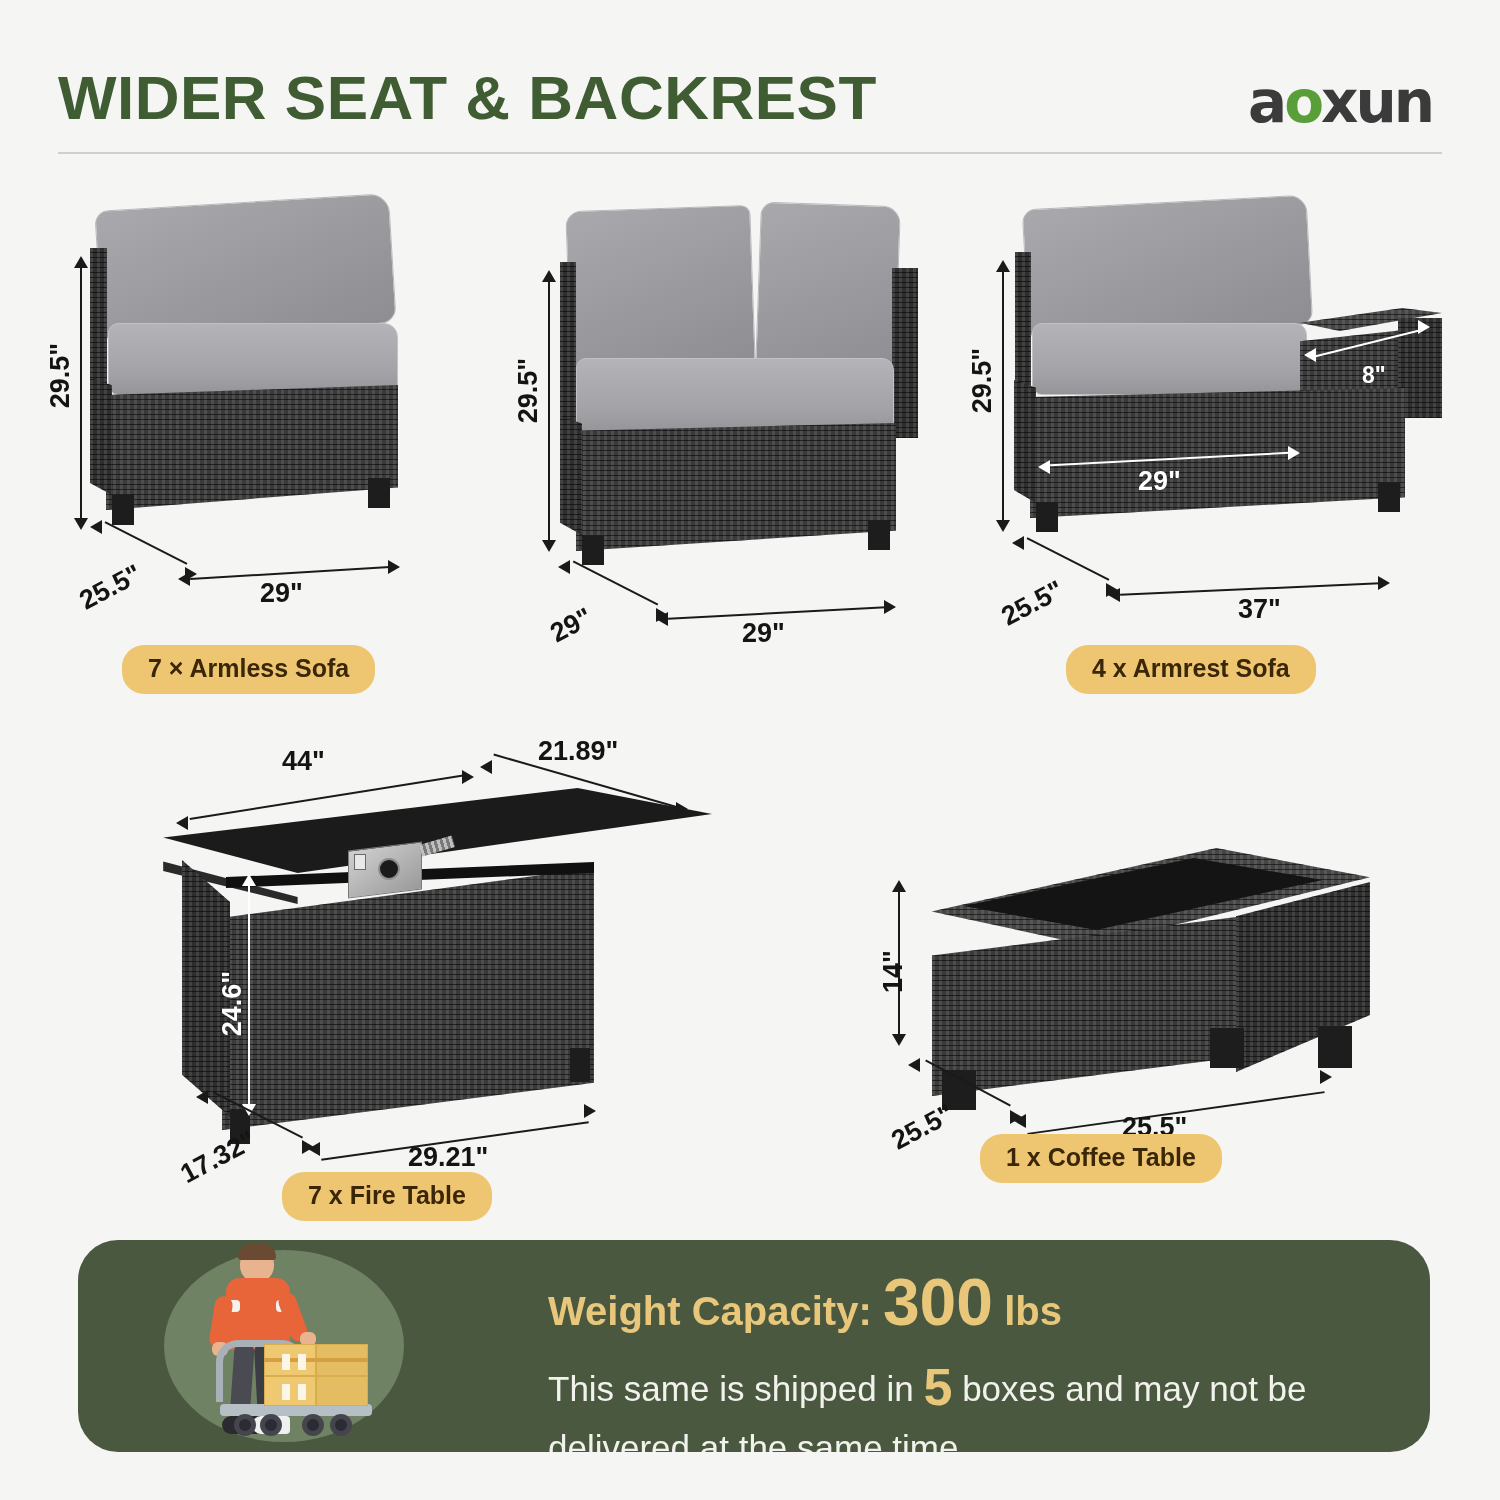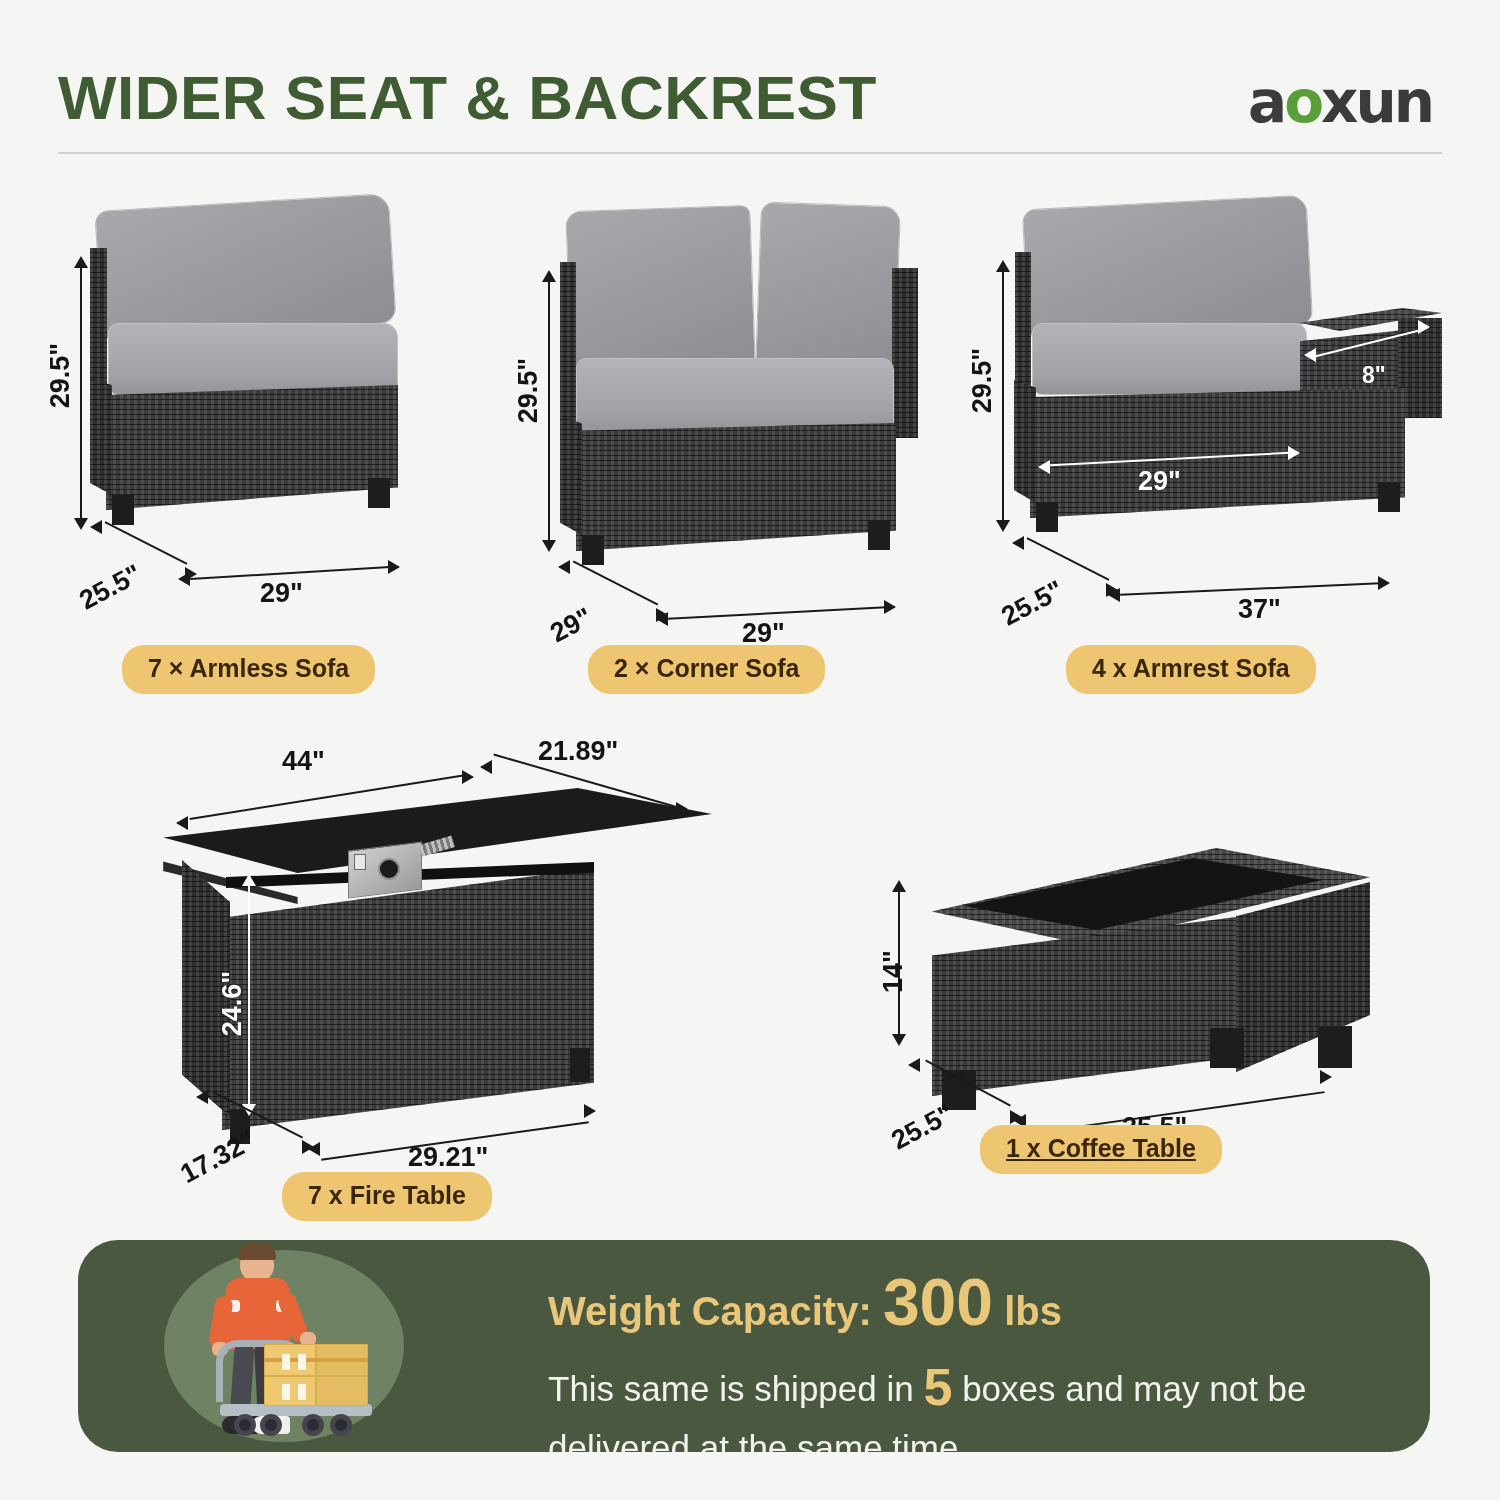--- a/index.html
+++ b/index.html
@@ -168,21 +168,20 @@
   <div class="ln h" style="left:148px; top:422px; width:218px; transform:rotate(-3deg);"></div>
   <div class="arrow left" style="left:136px; top:422px;"></div>
   <div class="arrow right" style="left:364px; top:410px;"></div>
   <div class="dim" style="left:222px; top:428px;">29"</div>
 
   <div class="ln h" style="left:48px; top:392px; width:95px; transform:rotate(27deg);"></div>
   <div class="arrow left" style="left:38px; top:370px;"></div>
   <div class="arrow right" style="left:136px; top:418px;"></div>
   <div class="dim" style="left:30px; top:420px; transform:rotate(-28deg);">29"</div>
 
-  <div class="badge" style="left:68px; top:455px;">2 × Corner Sofa</div>
 </div>
 
 <div class="product" style="left:970px; top:190px; width:470px; height:420px;">
   <div class="cushion" style="left:55px; top:12px; width:285px; height:130px; border-radius:14px 18px 14px 12px; transform:rotate(-3deg);"></div>
   <div class="wicker dk" style="left:45px; top:62px; width:16px; height:195px;"></div>
   <div class="seat" style="left:62px; top:133px; width:275px; height:72px; border-radius:10px 12px 8px 10px;"></div>
 
   <div class="wicker lt" style="left:330px; top:118px; width:142px; height:42px; clip-path:polygon(0% 35%, 72% 0%, 100% 12%, 28% 55%);"></div>
   <div class="wicker" style="left:330px; top:140px; width:104px; height:86px; clip-path:polygon(0% 13%, 100% 0%, 100% 88%, 0% 100%);"></div>
   <div class="wicker dk" style="left:428px; top:128px; width:44px; height:100px;"></div>
@@ -283,21 +282,21 @@
   <div class="ln h" style="left:156px; top:282px; width:300px; transform:rotate(-8deg);"></div>
   <div class="arrow left" style="left:144px; top:284px;"></div>
   <div class="arrow right" style="left:450px; top:240px;"></div>
   <div class="dim" style="left:252px; top:282px;">25.5"</div>
 
   <div class="ln h" style="left:50px; top:252px; width:96px; transform:rotate(28deg);"></div>
   <div class="arrow left" style="left:38px; top:228px;"></div>
   <div class="arrow right" style="left:140px; top:280px;"></div>
   <div class="dim" style="left:20px; top:282px; transform:rotate(-28deg);">25.5"</div>
 
-  <div class="badge" style="left:110px; top:295px;text-decoration:underline;">1 x Coffee Table</div>
+  <div class="badge" style="left:110px; top:304px;">1 x Coffee Table</div>
 </div>
 
 <div id="banner">
   <div id="banner-illus-bg"></div>
 
   <div style="position:absolute; left:110px; top:4px; width:200px; height:200px;">
     <div class="il" style="left:52px; top:2px; width:34px; height:36px; background:#e8b48f; border-radius:50% 50% 45% 45%;"></div>
     <div class="il" style="left:50px; top:0px; width:38px; height:16px; background:#6a4a32; border-radius:18px 18px 4px 4px;"></div>
     <div class="il" style="left:38px; top:34px; width:64px; height:72px; background:#e8653a; border-radius:14px 14px 6px 6px;"></div>
     <div class="il" style="left:36px; top:56px; width:16px; height:12px; background:#f4f2ee; border-radius:4px;"></div>

